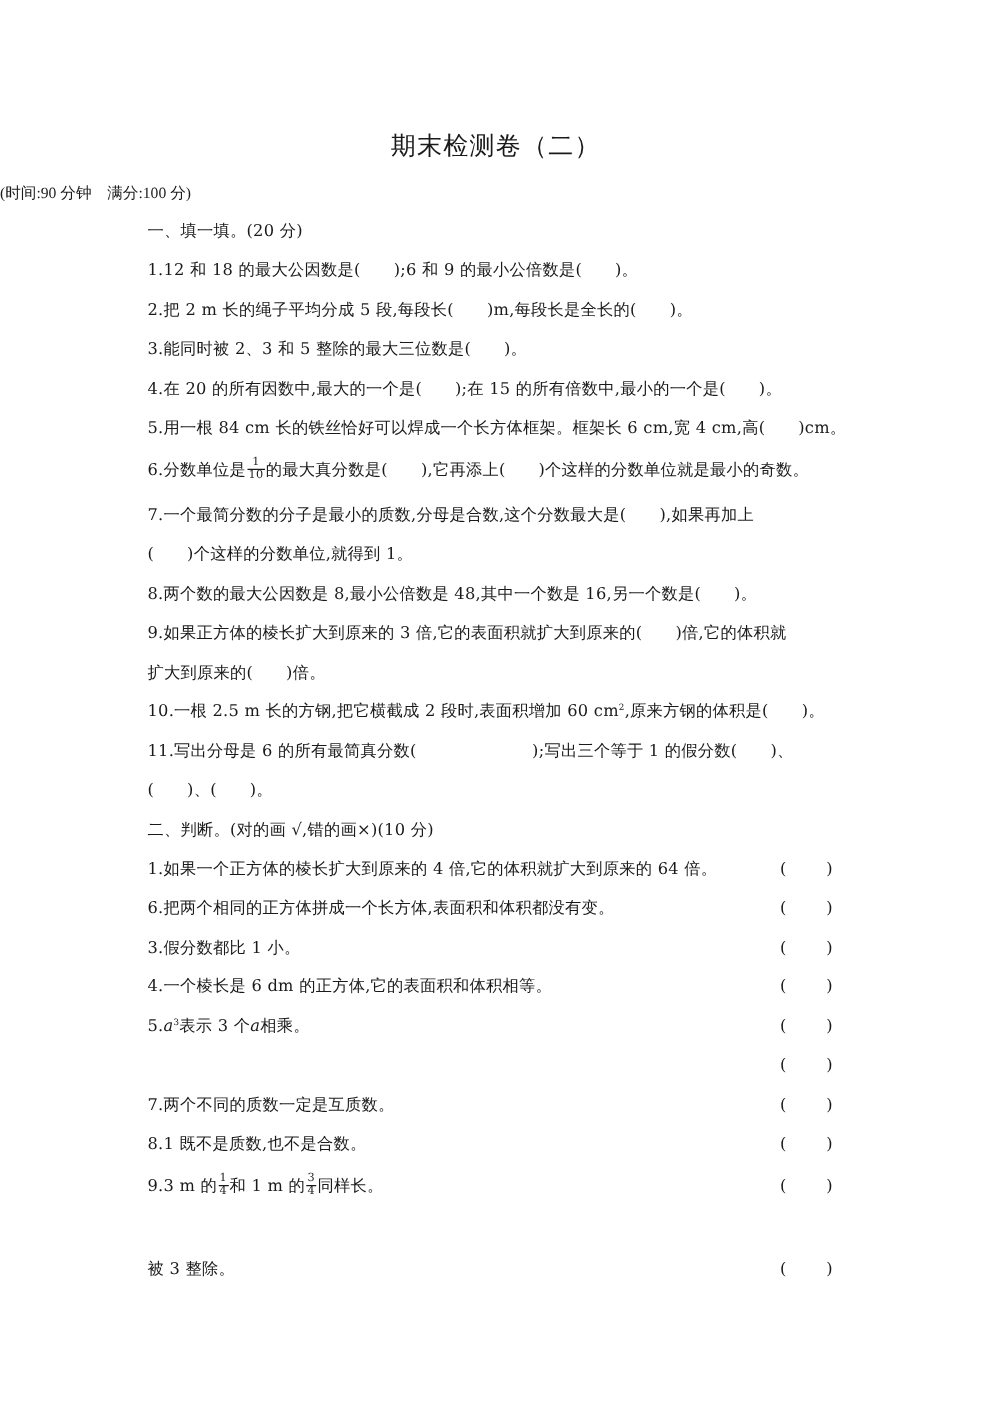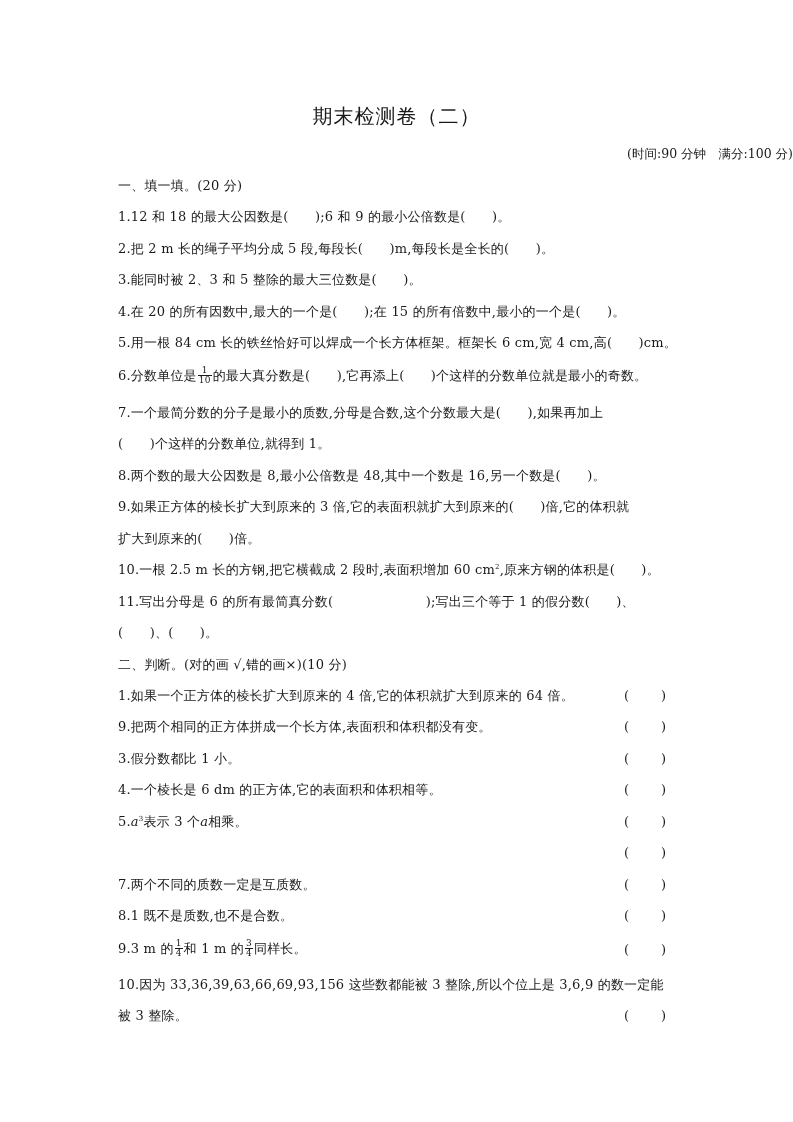--- a/index.html
+++ b/index.html
@@ -9,21 +9,21 @@
     color: #1a1a1a;
   }
   .page { position: absolute; left: 0; top: 0; width: 670px; height: 1122px; }
   .title {
     position: absolute; left: 0; width: 793px; top: 103px;
     text-align: center; font-size: 20px; letter-spacing: 1px;
     font-family: "DejaVu Sans", "Liberation Sans", sans-serif; font-weight: normal;
   }
   .subtitle {
     position: absolute; left: 0; width: 793px; top: 146px;
-    text-align: right; font-size: 12.5px;
+    text-align: left; font-size: 12.5px; font-family: Liberation Serif, serif;
   }
   .line {
     position: absolute; left: 118px; font-size: 13px; white-space: nowrap;
     line-height: 18px; letter-spacing: 0.2px;
   }
   .section-head { font-size: 13px; }
   .frac {
     display: inline-block; vertical-align: middle; text-align: center;
     font-size: 9px; line-height: 9px; margin: 0 1px; position: relative; top: -1px;
   }
@@ -72,21 +72,21 @@
   <div class="line" style="top:624px">(　　)、(　　)。</div>
 
   <div class="line section-head" style="top:656px">二、判断。(对的画 √,错的画×)(10 分)</div>
 
   <div class="line" style="top:687px">1.如果一个正方体的棱长扩大到原来的 4 倍,它的体积就扩大到原来的 64 倍。</div>
   <div class="paren-box" style="top:687px">
       <span>(</span>
       <span>)</span>
     </div>
 
-  <div class="line" style="top:718px">9.把两个相同的正方体拼成一个长方体,表面积和体积都没有变。</div>
+  <div class="line" style="top:718px">6.把两个相同的正方体拼成一个长方体,表面积和体积都没有变。</div>
   <div class="paren-box" style="top:718px">
       <span>(</span>
       <span>)</span>
     </div>
 
   <div class="line" style="top:750px">3.假分数都比 1 小。</div>
   <div class="paren-box" style="top:750px">
       <span>(</span>
       <span>)</span>
     </div>
@@ -123,20 +123,19 @@
     </div>
 
   <div class="line" style="top:940px">
     <span>9.3 m 的</span><span class="frac"><span class="num">1</span><span class="den">4</span></span><span>和 1 m 的</span><span class="frac"><span class="num">3</span><span class="den">4</span></span><span>同样长。</span>
   </div>
   <div class="paren-box" style="top:941px">
       <span>(</span>
       <span>)</span>
     </div>
 
-  <div class="line" style="top:976px">10.因为 33,36,39,63,66,69,93,156 这些数都能被 3 整除,所以个位上是 3,6,9 的数一定能</div>
   <div class="line" style="top:1007px">被 3 整除。</div>
   <div class="paren-box" style="top:1007px">
       <span>(</span>
       <span>)</span>
     </div>
 
 </div>
 
 </body></html>

